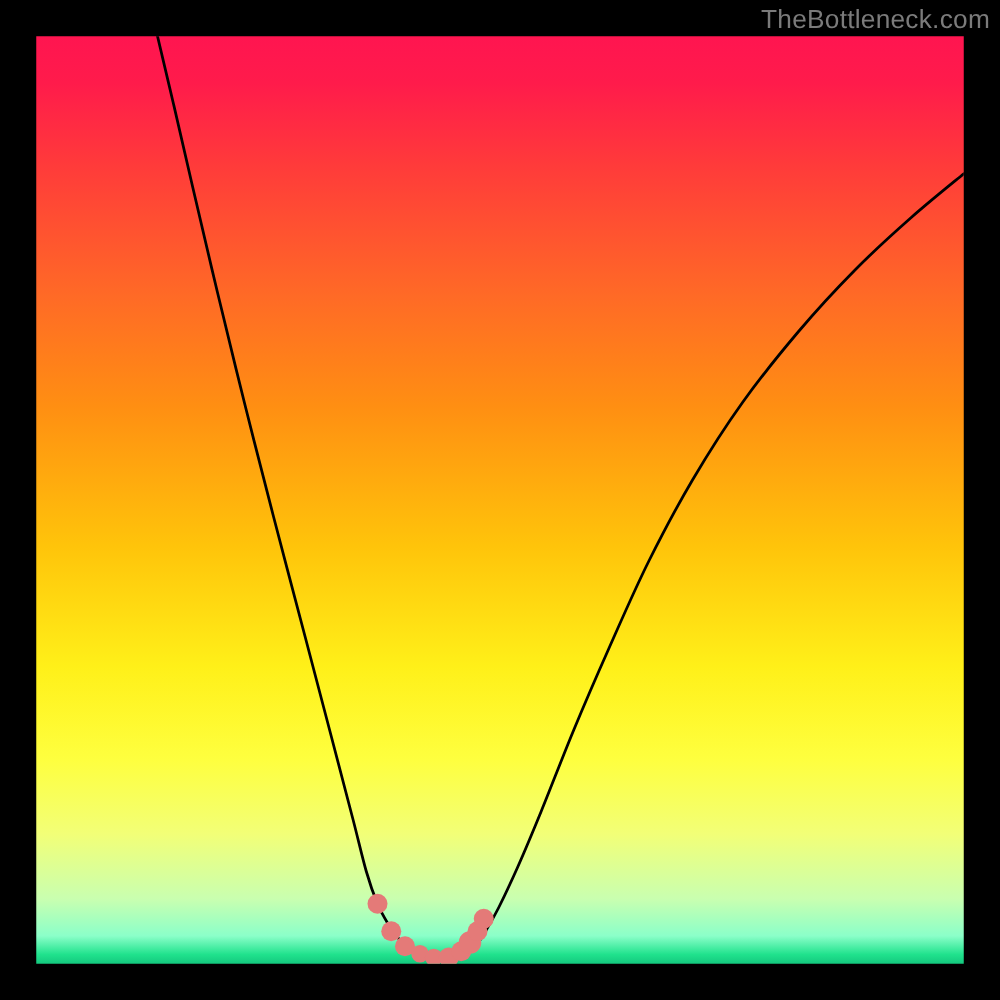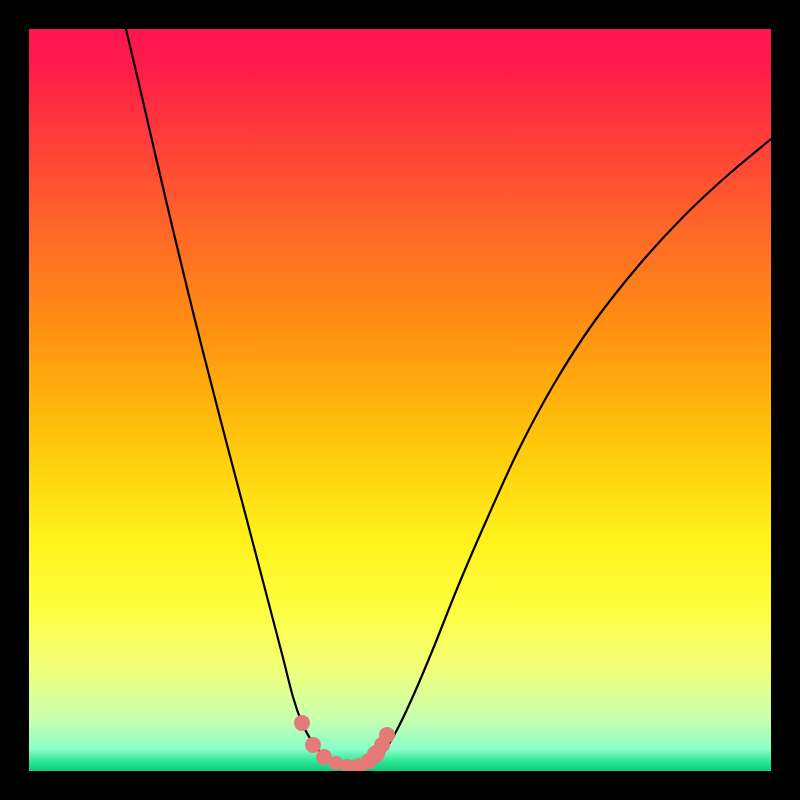--- a/index.html
+++ b/index.html
@@ -71,13 +71,14 @@
           <circle cx="307" cy="734" r="7" fill="#e47a78"></circle>
           <circle cx="318" cy="737" r="7" fill="#e47a78"></circle>
           <circle cx="330" cy="737" r="8" fill="#e47a78"></circle>
           <circle cx="340" cy="732" r="8" fill="#e47a78"></circle>
           <circle cx="347" cy="725" r="9" fill="#e47a78"></circle>
           <circle cx="353" cy="716" r="8" fill="#e47a78"></circle>
           <circle cx="358" cy="706" r="8" fill="#e47a78"></circle>
         </g>
     </svg>
   </div>
+  <div class="watermark">TheBottleneck.com</div>
 </div>
 
 </body></html>

